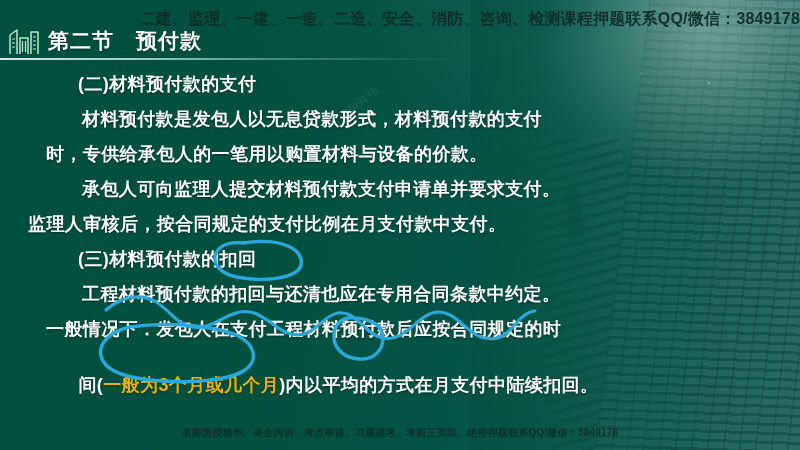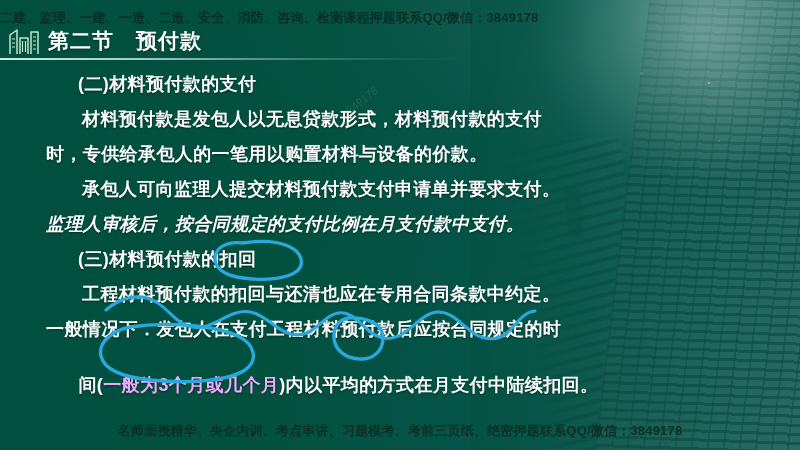--- a/index.html
+++ b/index.html
@@ -91,22 +91,22 @@
     position: absolute;
     width: 2px; height: 2px;
     border-radius: 50%;
     background: rgba(225,245,240,0.5);
   }
 
   
   .promo-top {
     position: absolute;
     top: 9px; left: 0; right: 0;
-    text-align: left;
-    font-size: 13px;
+    text-align: right;
+    font-size: 16px;
     font-weight: bold;
     letter-spacing: 0.2px;
     color: #0c2b25;
     opacity: 0.92;
     white-space: nowrap;
     z-index: 6;
   }
   .header-band {
     position: absolute;
     top: 22px; left: 0; right: 11px;
@@ -148,36 +148,36 @@
   }
   .line {
     position: absolute;
     white-space: pre;
     font-size: 18px;
     font-weight: bold;
     color: #fdfefe;
     letter-spacing: 0.4px;
     text-shadow: 0 1px 2px rgba(0,0,0,0.45);
   }
-  .hl-yellow { color: #f0abfc; }
+  .hl-yellow { color: #eab308; }
 
   
   .ink {
     position: absolute;
     inset: 0;
     z-index: 7;
     pointer-events: none;
   }
 
   
   .promo-bottom {
     position: absolute;
     bottom: 10px; left: 0; right: 0;
     text-align: center;
-    font-size: 13px;
+    font-size: 10px;
     font-weight: bold;
     letter-spacing: 0.2px;
     color: #0d2c26;
     opacity: 0.9;
     white-space: nowrap;
     z-index: 6;
   }
   .watermark {
     position: absolute;
     left: 338px; top: 96px;
@@ -229,21 +229,21 @@
     <div class="slide-title">第二节　预付款</div>
   </div>
 
   <div class="hr-line"></div>
 
   <div class="body-text">
     <div class="line" style="left:78px;top:0px;">(二)材料预付款的支付</div>
     <div class="line" style="left:82px;top:35px;">材料预付款是发包人以无息贷款形式，材料预付款的支付</div>
     <div class="line" style="left:46px;top:70px;">时，专供给承包人的一笔用以购置材料与设备的价款。</div>
     <div class="line" style="left:82px;top:105px;text-align:center;">承包人可向监理人提交材料预付款支付申请单并要求支付。</div>
-    <div class="line" style="left:46px;top:140px;font-style:italic;">监理人审核后，按合同规定的支付比例在月支付款中支付。</div>
+    <div class="line" style="left:28px;top:140px;">监理人审核后，按合同规定的支付比例在月支付款中支付。</div>
     <div class="line" style="left:78px;top:175px;">(三)材料预付款的扣回</div>
     <div class="line" style="left:82px;top:210px;">工程材料预付款的扣回与还清也应在专用合同条款中约定。</div>
     <div class="line" style="left:46px;top:245px;">一般情况下．发包人在支付工程材料预付款后应按合同规定的时</div>
 
     <div class="line" style="left:46px;top:280px;">
       <span>间(</span><span class="hl-yellow">一般为3个月或几个月</span><span>)内以平均的方式在月支付中陆续扣回。</span>
     </div>
   </div>
 
   <svg class="ink" width="800" height="450" viewBox="0 0 800 450">

